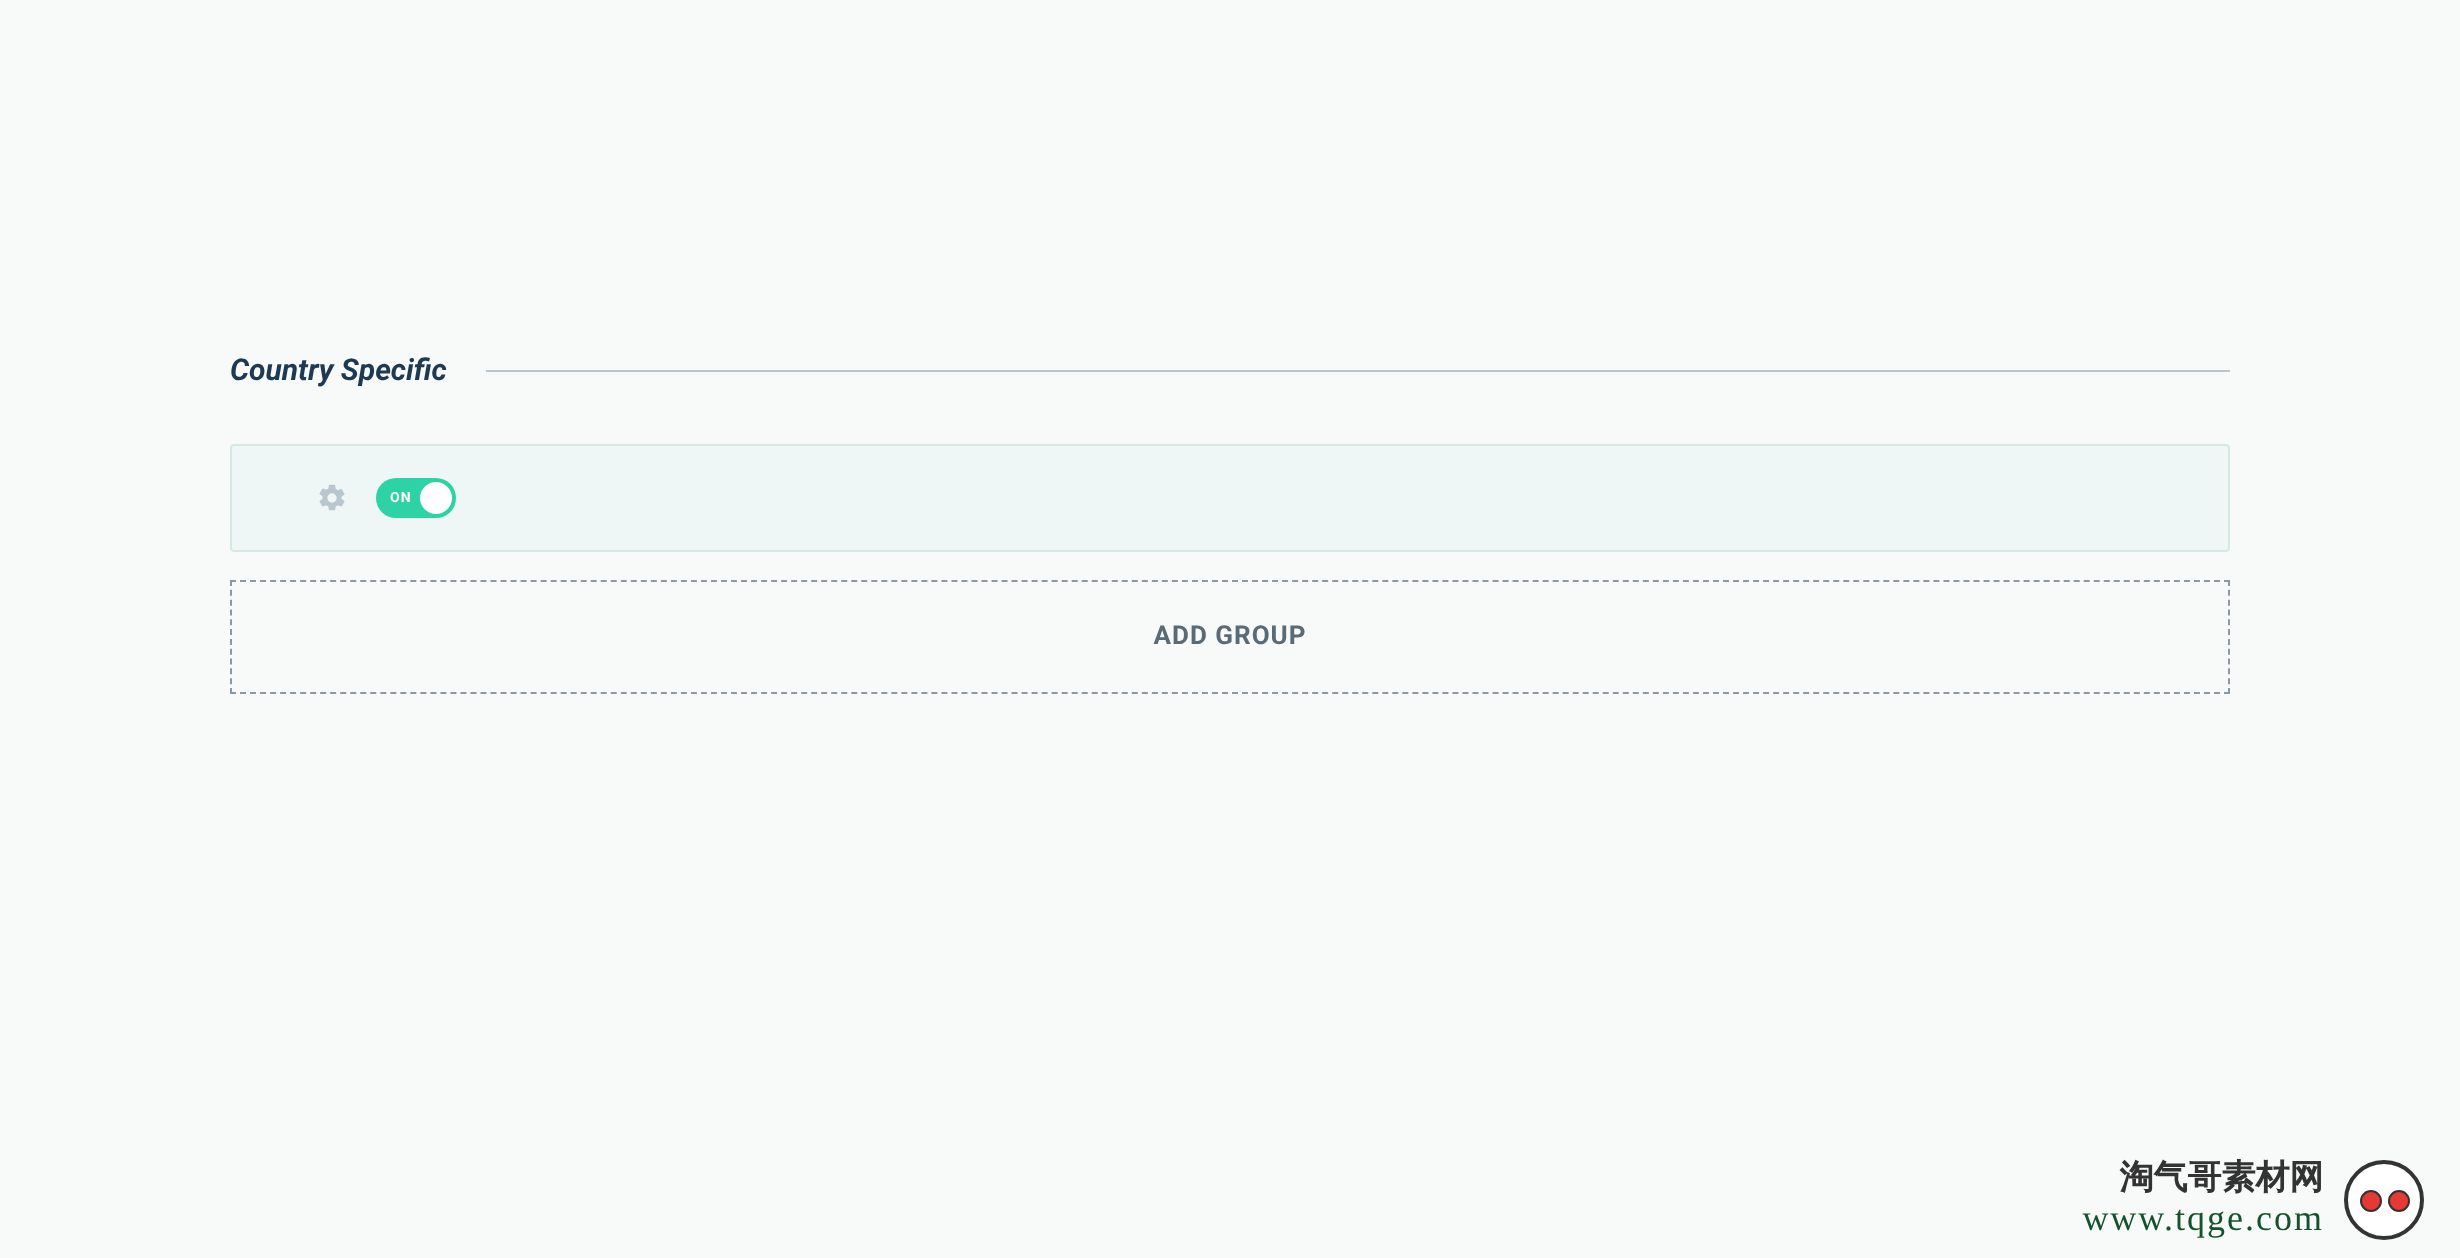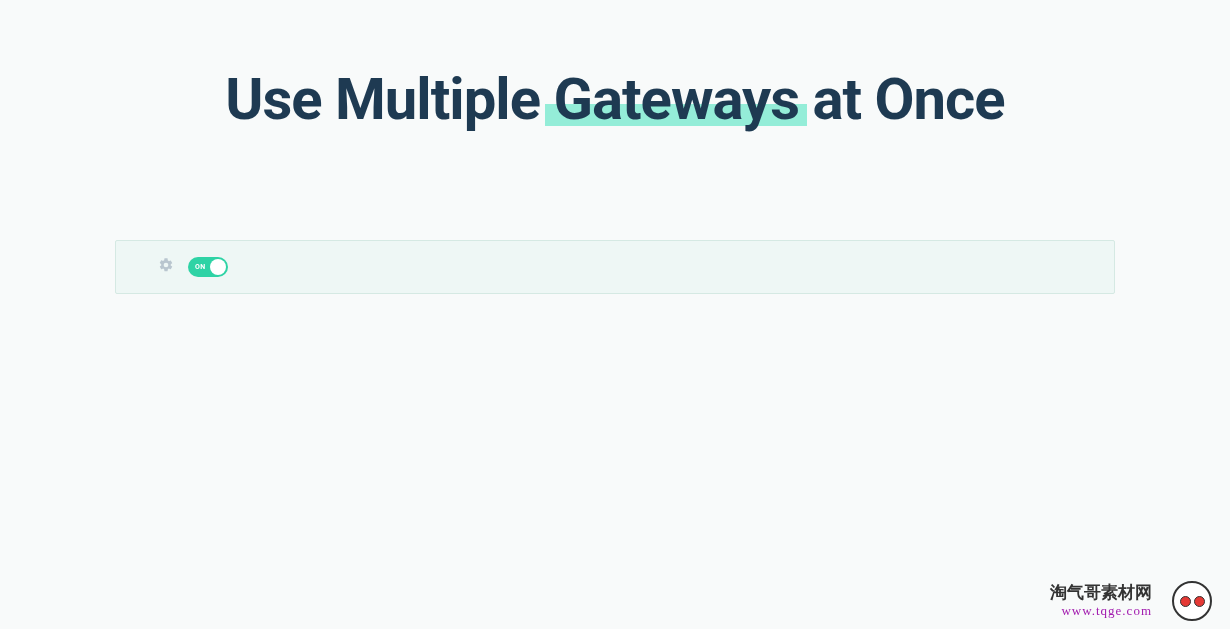--- a/index.html
+++ b/index.html
@@ -92,21 +92,21 @@
     white-space: nowrap;
     overflow: hidden;
     text-overflow: ellipsis;
   }
   .gateway-countries .for {
     font-style: italic;
     color: #8a99a3;
   }
   .gateway-actions {
     display: flex;
-    align-items: flex-start;
+    align-items: center;
     gap: 14px;
     flex-shrink: 0;
     margin-left: 20px;
   }
   .gear {
     width: 16px;
     height: 16px;
     color: #b9c6cf;
     cursor: pointer;
     display: flex;
@@ -150,35 +150,35 @@
     color: #5a6b76;
     cursor: pointer;
     background: transparent;
   }
   .watermark {
     position: absolute;
     right: 18px;
     bottom: 8px;
     display: flex;
     align-items: center;
-    gap: 20px;
+    gap: 10px;
   }
   .wm-text {
     text-align: right;
     line-height: 1.2;
   }
   .wm-cn {
     font-size: 17px;
     font-weight: 700;
     color: #333;
     font-family: "Microsoft YaHei", sans-serif;
   }
   .wm-url {
-    font-size: 13px;
-    color: #a21caf;
+    font-size: 18px;
+    color: #14532d;
     font-family: "Times New Roman", serif;
     letter-spacing: 1px;
   }
   .wm-logo {
     width: 40px;
     height: 40px;
     border: 2.5px solid #333;
     border-radius: 50%;
     display: flex;
     align-items: center;
@@ -195,40 +195,42 @@
     height: 11px;
     background: #e53935;
     border-radius: 50%;
     border: 1.5px solid #333;
   }
 </style>
 </head>
 <body>
 
 <div class="container">
-  <h1>
-    <span>Use Multiple </span><span class="highlight">Gateways</span><span> at Once</span>
-  </h1>
 
   <div class="section">
+    <div class="section-header">
+      <span class="section-title">Country Specific</span>
+      <span class="section-line"></span>
+    </div>
 
     <div class="gateway-row">
       <div class="gateway-actions">
         <span class="gear">
           <svg viewBox="0 0 24 24" width="16" height="16" fill="currentColor">
               <path d="M19.14 12.94a7.07 7.07 0 0 0 .05-.94 7.07 7.07 0 0 0-.05-.94l2.03-1.58a.5.5 0 0 0 .12-.64l-1.92-3.32a.5.5 0 0 0-.6-.22l-2.39.96a7.03 7.03 0 0 0-1.62-.94l-.36-2.54A.5.5 0 0 0 13.9 2h-3.8a.5.5 0 0 0-.5.42l-.36 2.54c-.58.24-1.12.55-1.62.94l-2.39-.96a.5.5 0 0 0-.6.22L2.71 8.48a.5.5 0 0 0 .12.64l2.03 1.58a7.07 7.07 0 0 0-.05.94c0 .32.02.63.05.94l-2.03 1.58a.5.5 0 0 0-.12.64l1.92 3.32c.13.22.39.31.6.22l2.39-.96c.5.39 1.04.7 1.62.94l.36 2.54c.04.24.25.42.5.42h3.8c.25 0 .46-.18.5-.42l.36-2.54c.58-.24 1.12-.55 1.62-.94l2.39.96c.21.09.47 0 .6-.22l1.92-3.32a.5.5 0 0 0-.12-.64l-2.03-1.58zM12 15.5A3.5 3.5 0 1 1 12 8.5a3.5 3.5 0 0 1 0 7z"></path>
             </svg>
         </span>
         <div class="toggle">
           <span class="toggle-label">ON</span>
           <span class="toggle-knob"></span>
         </div>
       </div>
     </div>
 
+    <div class="add-group">ADD GROUP</div>
   </div>
 </div>
 
 <div class="watermark">
   <div class="wm-text">
     <div class="wm-cn">淘气哥素材网</div>
     <div class="wm-url">www.tqge.com</div>
   </div>
   <div class="wm-logo">
     <div class="wm-glasses">

